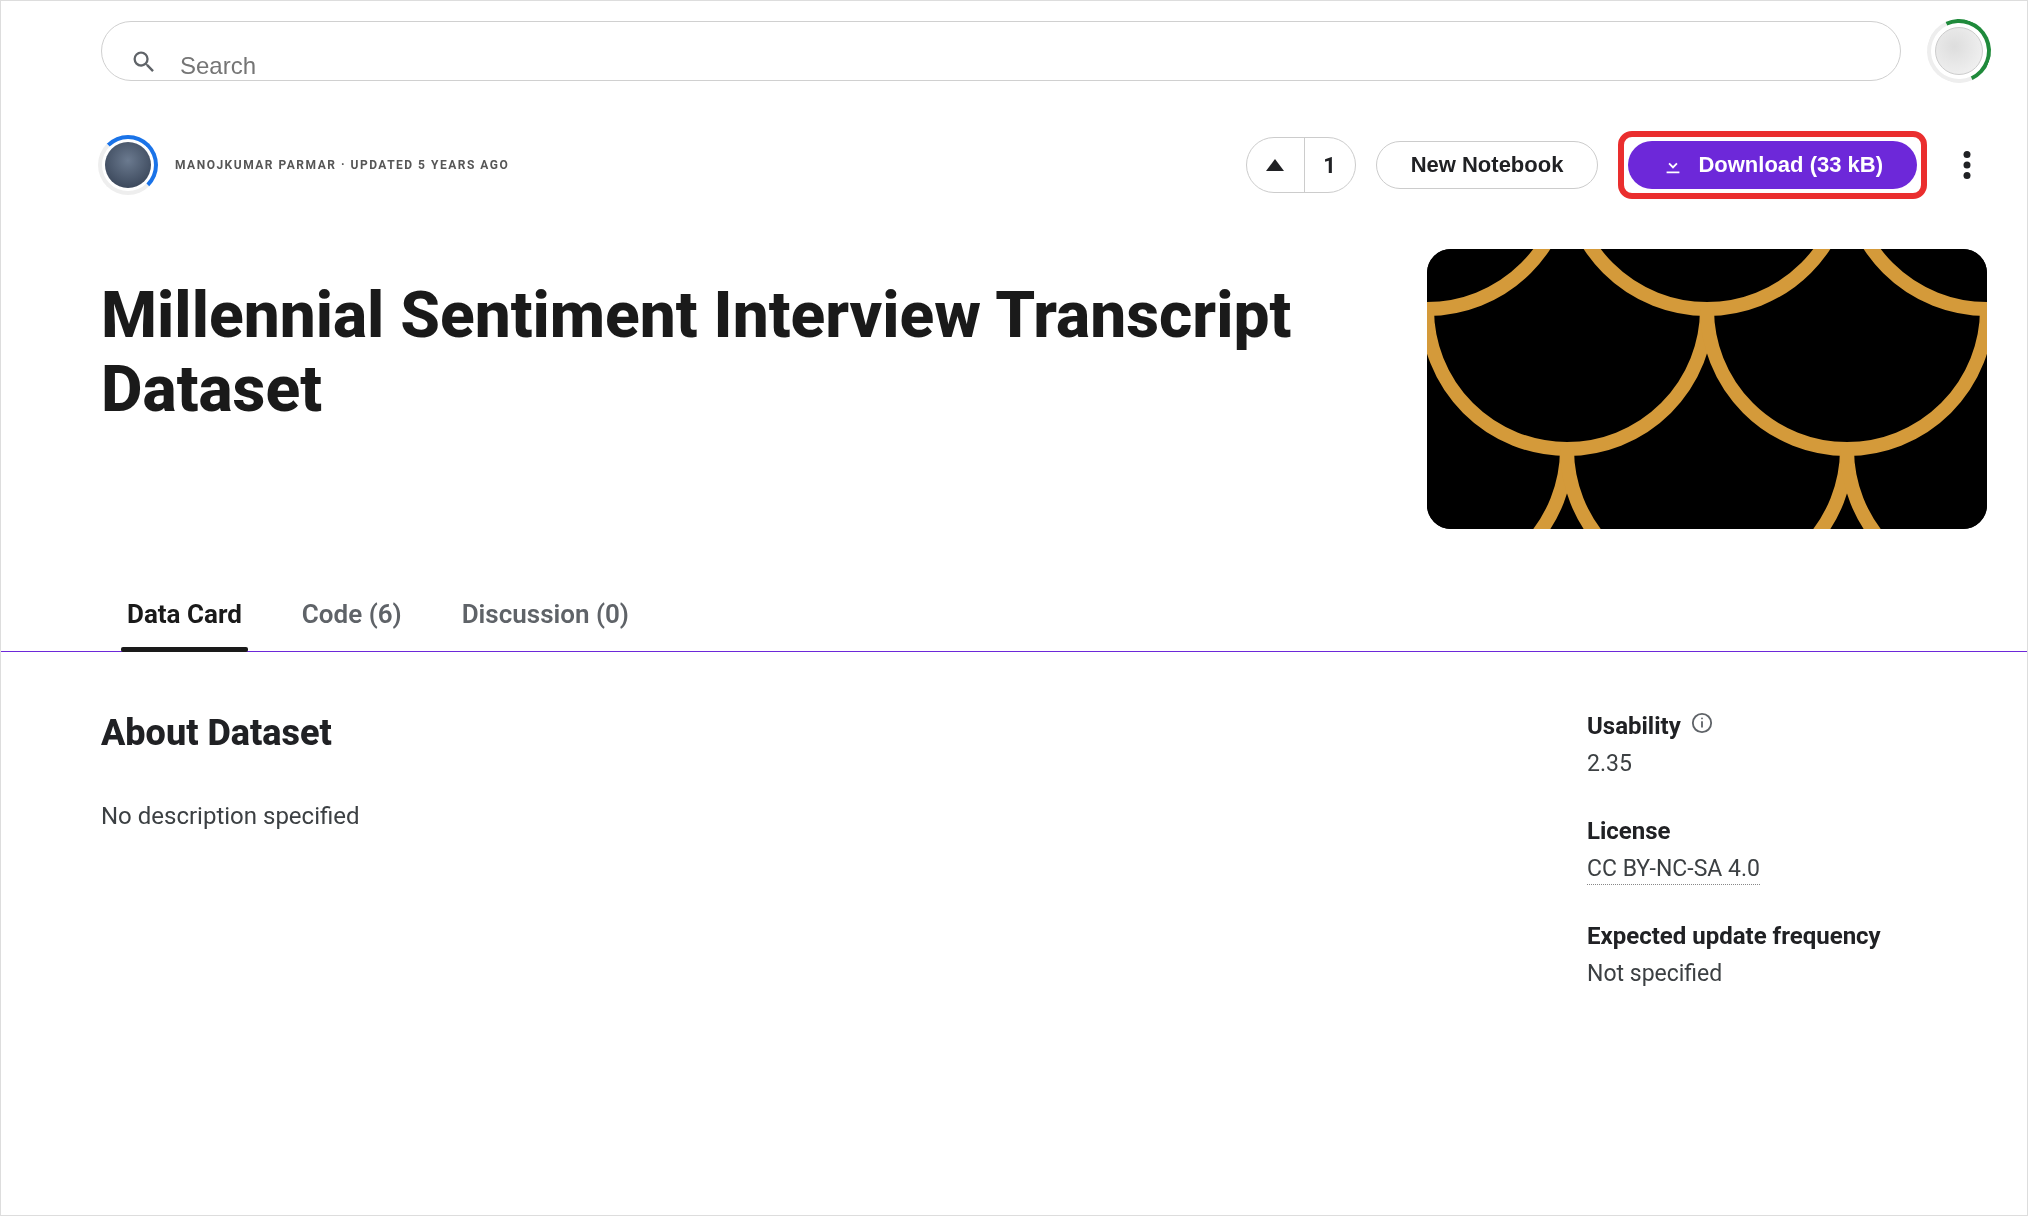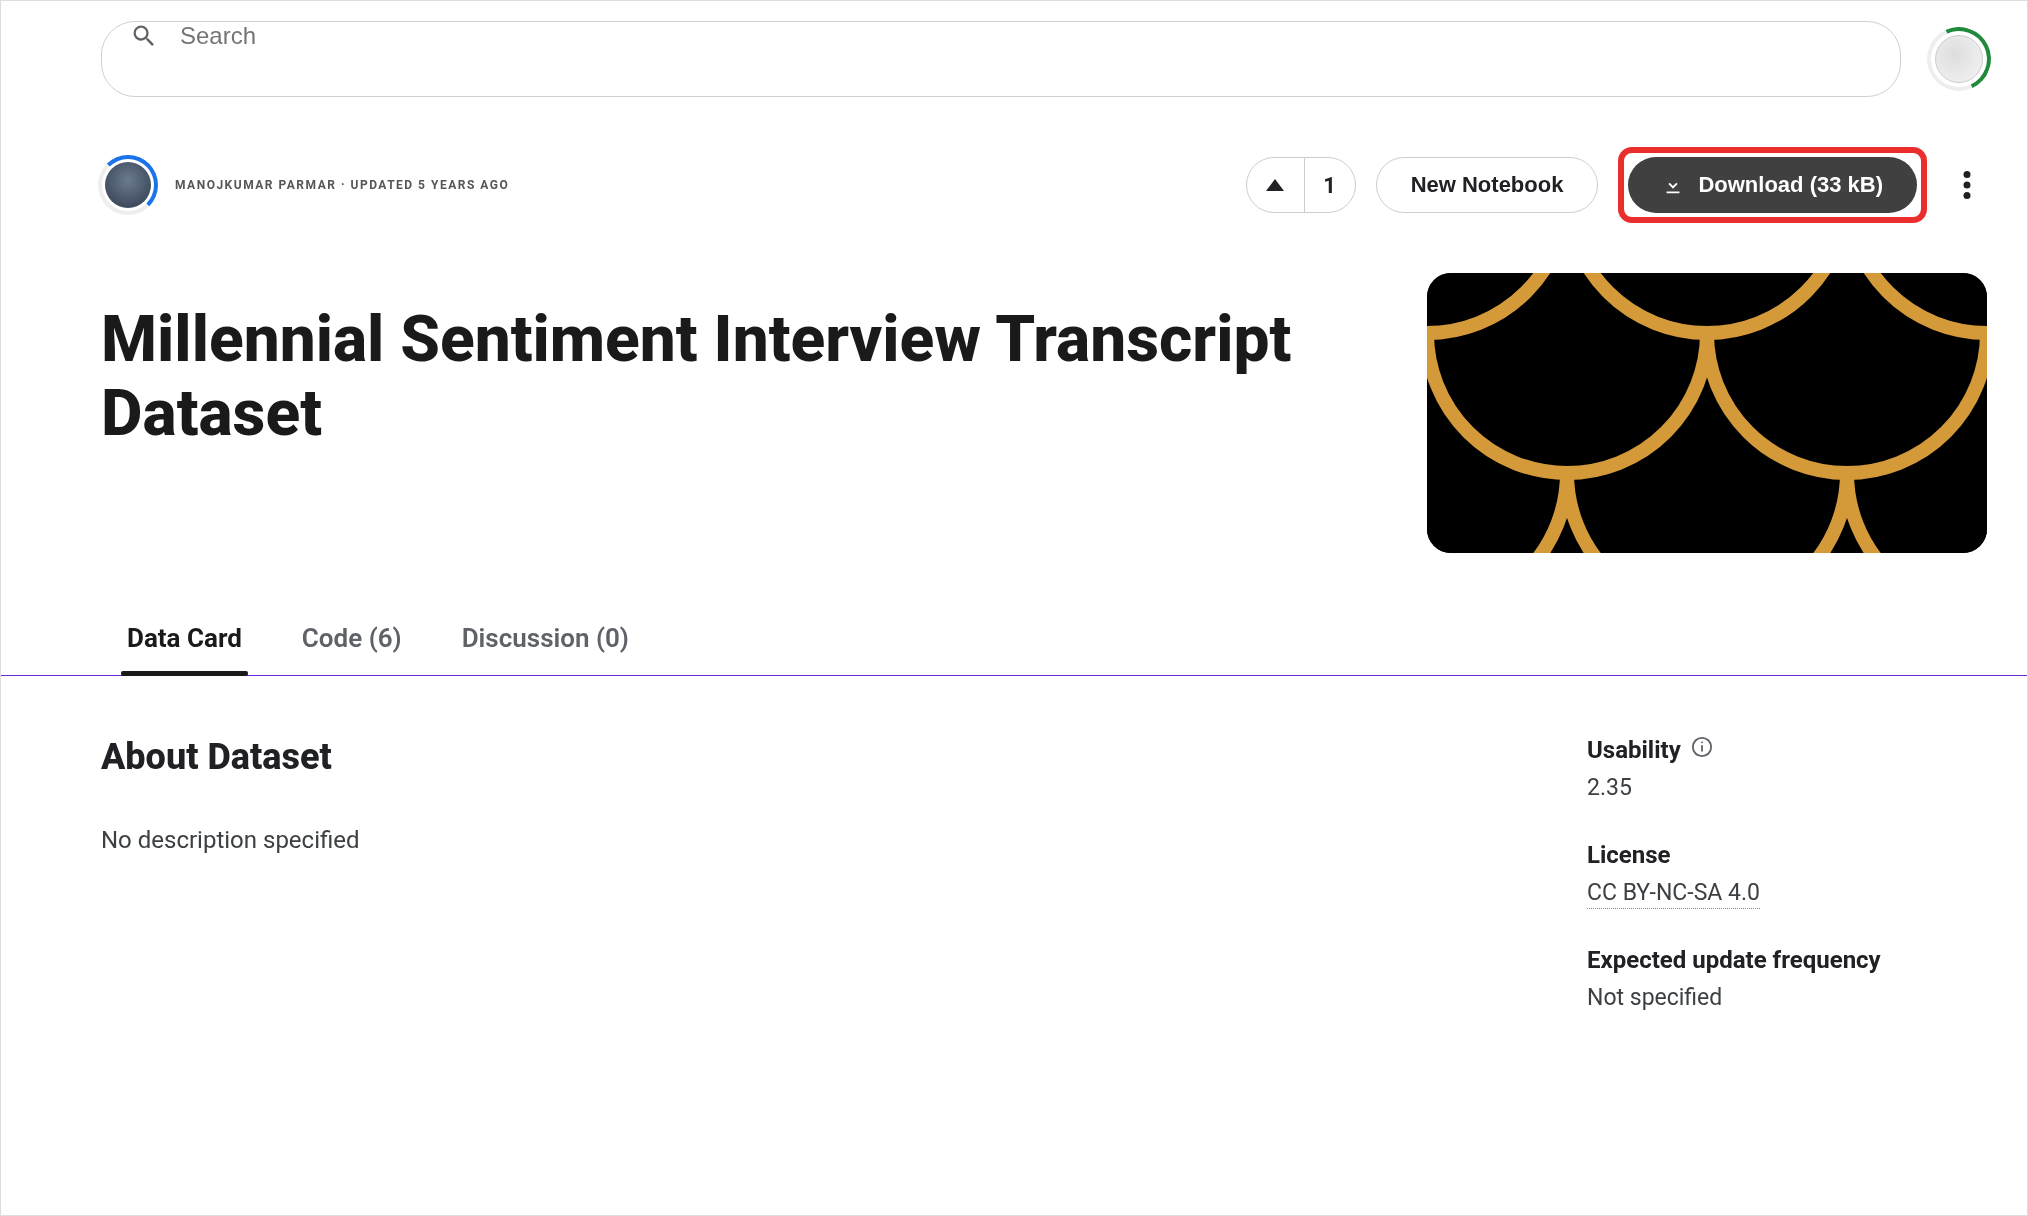--- a/index.html
+++ b/index.html
@@ -18,22 +18,22 @@
   
   .top-row {
     display: flex;
     align-items: center;
     gap: 30px;
     margin-bottom: 50px;
   }
   .search-bar {
     flex: 1;
     display: flex;
-    align-items: flex-start;
-    height: 76px;
+    align-items: flex-end;
+    height: 60px;
     border: 1px solid #d0d0d0;
     border-radius: 34px;
     padding: 0 28px;
     gap: 22px;
   }
   .search-bar svg { width: 28px; height: 28px; fill: #5f6368; }
   .search-input {
     border: none;
     outline: none;
     font-size: 24px;
@@ -105,38 +105,38 @@
     width: 58px; height: 100%;
     display: flex; align-items: center; justify-content: center;
     border-right: 1px solid #ccc;
     cursor: pointer;
   }
   .vote-count {
     width: 50px; text-align: center;
     font-size: 22px; font-weight: 700;
   }
   .btn {
-    height: 56px;
+    height: 48px;
     padding: 0 34px;
     border-radius: 30px;
     font-size: 22px;
     font-weight: 700;
     display: flex;
     align-items: center;
     gap: 14px;
     cursor: pointer;
     white-space: nowrap;
   }
   .btn-outline {
     border: 1px solid #ccc;
     background: #fff;
     color: #202124;
   }
   .btn-dark {
-    background: #404040;
+    background: #6d28d9;
     color: #fff;
     border: none;
   }
   .download-highlight {
     border: 6px solid #ea2e2e;
     border-radius: 14px;
     padding: 4px;
   }
   .more-btn {
     width: 40px; height: 40px;

